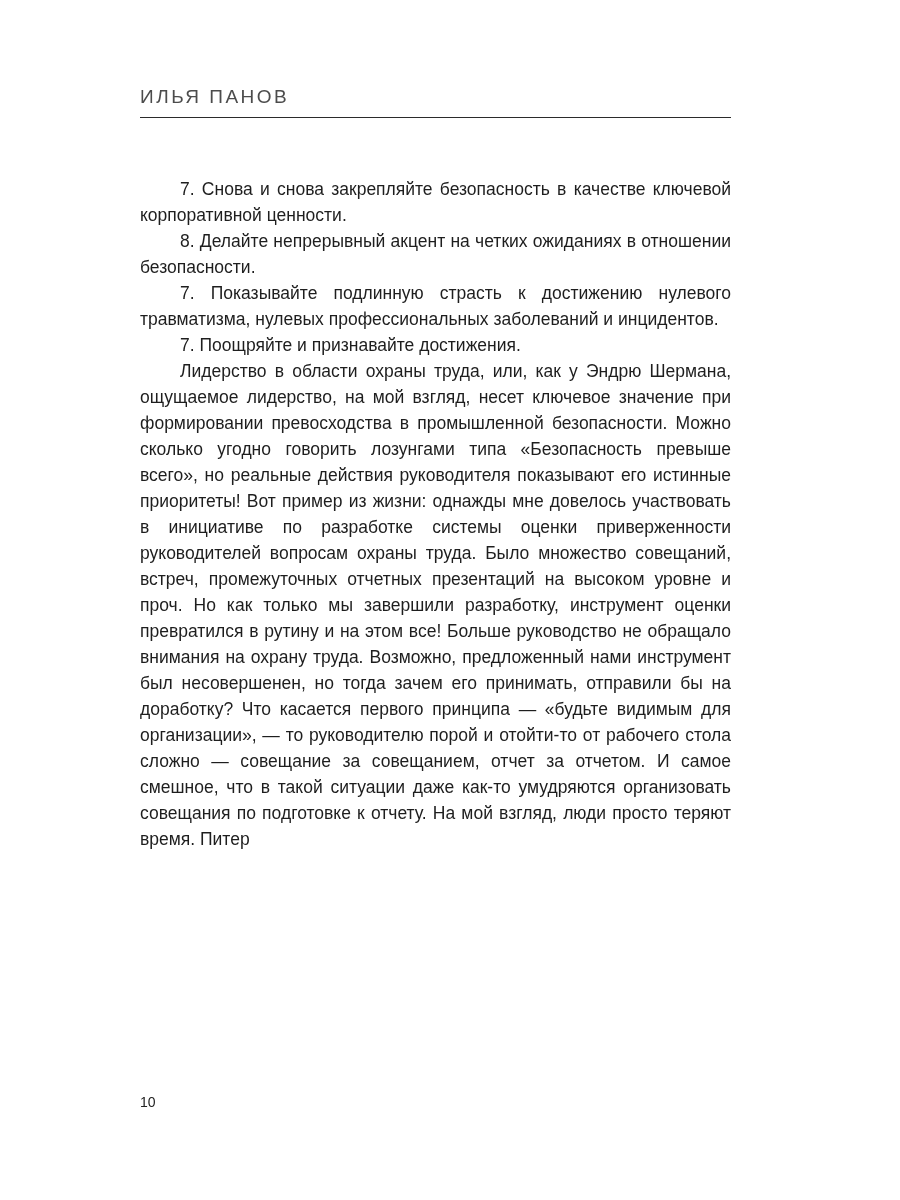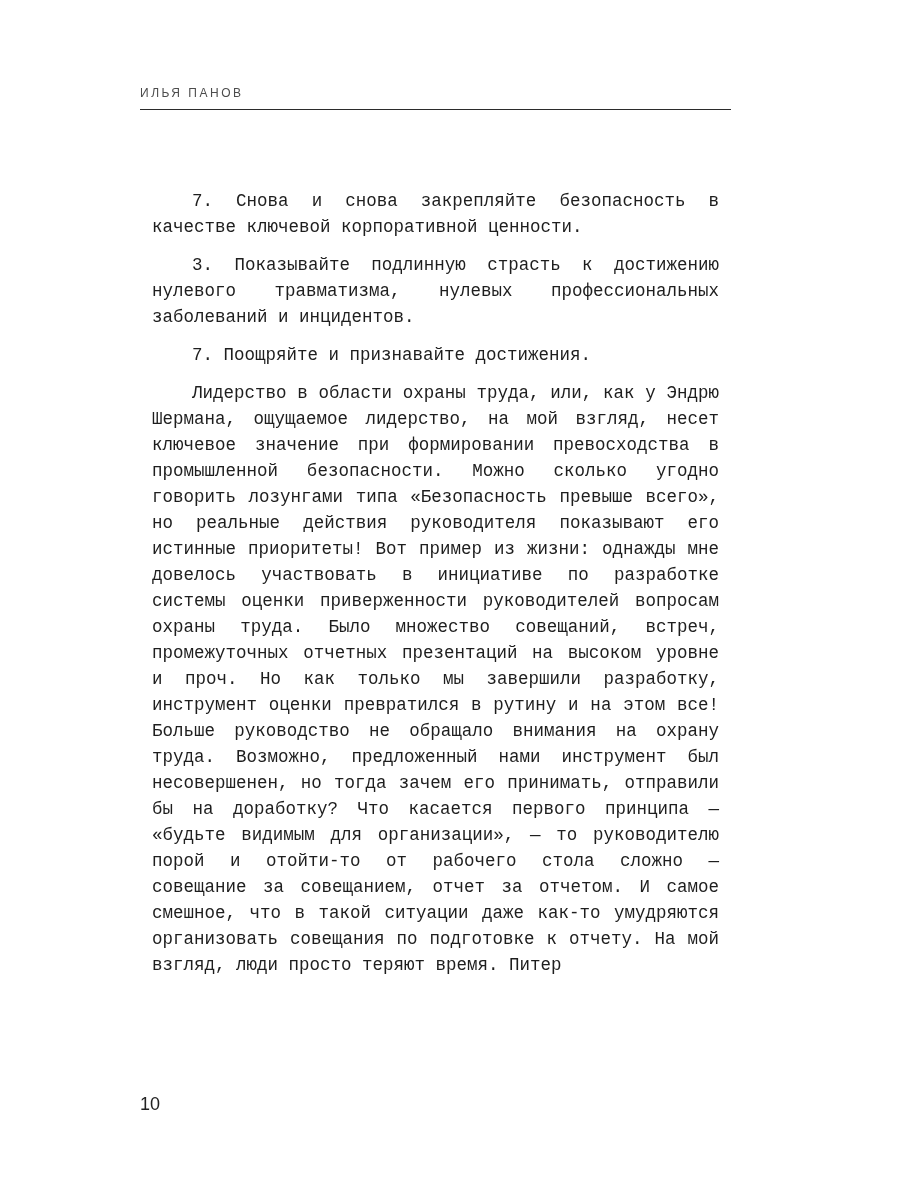--- a/index.html
+++ b/index.html
@@ -15,65 +15,65 @@
     overflow: hidden;
     font-family: "Liberation Sans", sans-serif;
   }
   .header {
     position: absolute;
     left: 140px;
     top: 86px;
     width: 591px;
   }
   .author {
-    font-size: 12px;
+    font-size: 19px;
     letter-spacing: 2.5px;
     color: #4c4c4c;
     padding-bottom: 9px;
   }
   .rule {
     width: 100%;
     height: 0;
     border-bottom: 1.5px solid #2b2b2b;
   }
   .body-text {
     position: absolute;
     left: 140px;
     top: 176px;
     width: 591px;
     font-size: 17.5px;
     line-height: 26px;
     color: #1e1e1e;
     text-align: justify;
   }
   .body-text p {
-    margin: 12px;
+    margin: 0;
     text-indent: 40px;
-    font-family: Liberation Mono, monospace;
   }
   .page-number {
     position: absolute;
     left: 140px;
     top: 1094px;
-    font-size: 18px;
+    font-size: 14px;
     color: #222222;
   }
 </style>
 </head>
 <body>
 
 <div class="page">
 
   <div class="header">
     <div class="author">ИЛЬЯ ПАНОВ</div>
     <div class="rule"></div>
   </div>
 
   <div class="body-text">
     <p>7. Снова и снова закрепляйте безопасность в качестве ключевой корпоративной ценности.</p>
-    <p>3. Показывайте подлинную страсть к достижению нулевого травматизма, нулевых профессиональных заболеваний и инцидентов.</p>
+    <p>8. Делайте непрерывный акцент на четких ожиданиях в отношении безопасности.</p>
+    <p>7. Показывайте подлинную страсть к достижению нулевого травматизма, нулевых профессиональных заболеваний и инцидентов.</p>
     <p>7. Поощряйте и признавайте достижения.</p>
     <p>Лидерство в области охраны труда, или, как у Эндрю Шермана, ощущаемое лидерство, на мой взгляд, несет ключевое значение при формировании превосходства в промышленной безопасности. Можно сколько угодно говорить лозунгами типа «Безопасность превыше всего», но реальные действия руководителя показывают его истинные приоритеты! Вот пример из жизни: однажды мне довелось участвовать в инициативе по разработке системы оценки приверженности руководителей вопросам охраны труда. Было множество совещаний, встреч, промежуточных отчетных презентаций на высоком уровне и проч. Но как только мы завершили разработку, инструмент оценки превратился в рутину и на этом все! Больше руководство не обращало внимания на охрану труда. Возможно, предложенный нами инструмент был несовершенен, но тогда зачем его принимать, отправили бы на доработку? Что касается первого принципа — «будьте видимым для организации», — то руководителю порой и отойти-то от рабочего стола сложно — совещание за совещанием, отчет за отчетом. И самое смешное, что в такой ситуации даже как-то умудряются организовать совещания по подготовке к отчету. На мой взгляд, люди просто теряют время. Питер</p>
   </div>
 
   <div class="page-number">10</div>
 
 </div>
 
 </body></html>

